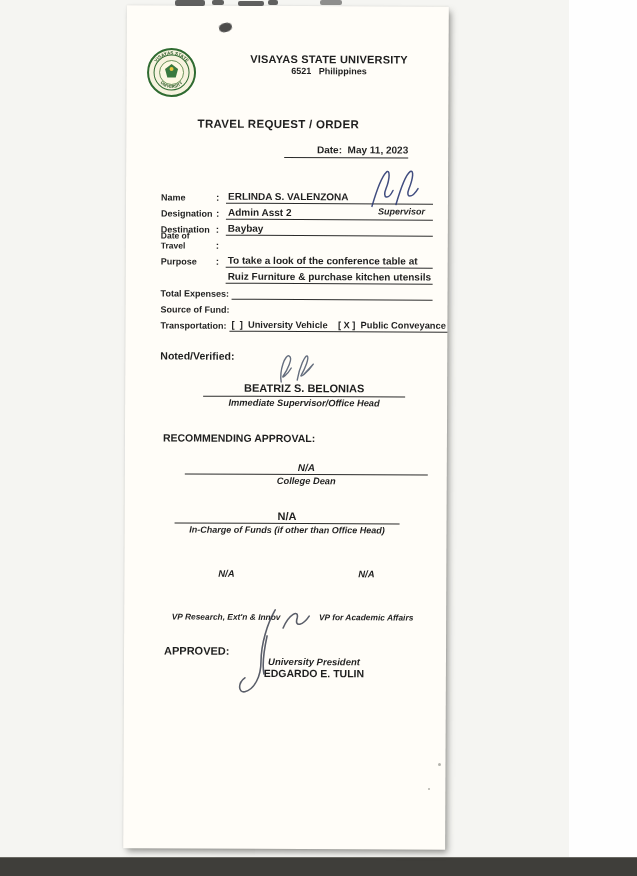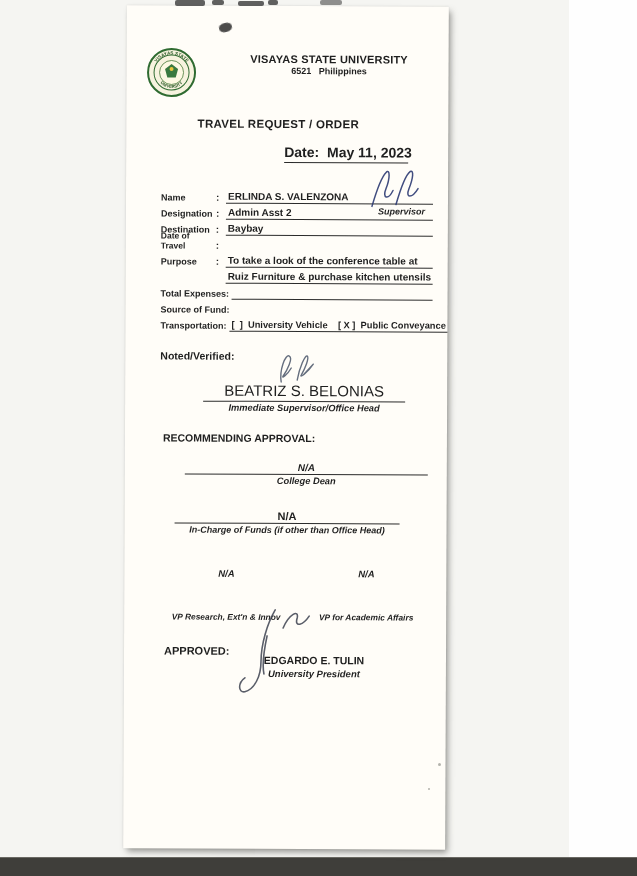--- a/index.html
+++ b/index.html
@@ -20,41 +20,41 @@
     background:#fffdf8;transform:rotate(.25deg);z-index:1;
     box-shadow:3px 4px 6px -1px rgba(70,70,65,.55),0 0 2px rgba(0,0,0,.12);
     color:#1f1f1f;
   }
   
   #seal{position:absolute;left:20px;top:42px;width:50px;height:50px;}
   #header-text{position:absolute;left:95px;top:46px;width:215px;text-align:center;line-height:1.3;}
   #university-name{font-size:11px;font-weight:700;letter-spacing:.2px;}
   .addr{font-size:9px;font-weight:700;white-space:pre;}
   #doc-title{position:absolute;left:0;top:112px;width:304px;text-align:center;font-size:11.5px;font-weight:700;letter-spacing:.3px;}
-  #date-row{position:absolute;left:158px;top:138px;width:124px;text-align:left;border-bottom:1.2px solid #2b2b2b;font-size:14px;font-weight:700;padding-bottom:2px;white-space:pre;}
+  #date-row{position:absolute;left:158px;top:138px;width:124px;text-align:right;border-bottom:1.2px solid #2b2b2b;font-size:10px;font-weight:700;padding-bottom:2px;white-space:pre;}
 
   
   #form{position:absolute;left:35px;top:182px;width:272px;}
   .frow{display:flex;height:16px;align-items:flex-end;font-weight:700;}
   .fl{width:55px;flex-shrink:0;font-size:9px;padding-bottom:1px;}
   .fl.small{font-size:8.5px;}
   .fl.auto{width:auto;min-width:55px;padding-right:3px;text-align:right;}
   .fc{width:10px;flex-shrink:0;font-size:10px;padding-bottom:1px;}
   .fv{flex:1;border-bottom:1px solid #2b2b2b;padding:0 2px 1px 2px;font-size:10px;white-space:pre;overflow:visible;}
   .fv.cmp{font-size:9.3px;}
   #signature-caption{position:absolute;left:250px;top:200px;font-size:9px;font-weight:700;font-style:italic;background:#fffdf8;padding:0 2px;}
   .sig{position:absolute;z-index:3;}
   #sig-applicant{left:240px;top:158px;}
   #sig-noted{left:148px;top:338px;}
   #sig-approved{left:105px;top:598px;}
 
   
   #noted-heading{position:absolute;left:35px;top:344px;font-size:10.5px;font-weight:700;}
   #noted-block{position:absolute;left:78px;top:376px;width:202px;text-align:center;}
-  .sign-name{font-size:15px;font-weight:400;border-bottom:1.2px solid #2b2b2b;padding-bottom:2px;}
+  .sign-name{font-size:11px;font-weight:700;border-bottom:1.2px solid #2b2b2b;padding-bottom:2px;}
   .sign-title{font-size:9.3px;font-weight:700;font-style:italic;margin-top:1px;}
 
   
   #rec-heading{position:absolute;left:38px;top:426px;font-size:10.5px;font-weight:700;}
   #rec-dean{position:absolute;left:60px;top:456px;width:243px;text-align:center;}
   .na-italic{font-size:10px;font-weight:700;font-style:italic;border-bottom:1.2px solid #2b2b2b;padding-bottom:1px;}
   #rec-incharge{position:absolute;left:50px;top:504px;width:225px;text-align:center;}
   .na-bold{font-size:11px;font-weight:700;border-bottom:1.2px solid #2b2b2b;padding-bottom:1px;}
   #rec-cols{position:absolute;left:32px;top:562px;width:280px;display:flex;}
   .rec-col{width:140px;text-align:center;}
@@ -187,18 +187,18 @@
         <div class="rec-na">N/A</div>
         <div class="rec-lbl">VP for Academic Affairs</div>
       </div>
     </div>
 
     <div id="app-heading">APPROVED:</div>
     <svg class="sig" id="sig-approved" width="88" height="95" viewBox="0 0 88 95">
       <path d="M46 6 C38 20 32 40 32 58 C32 72 26 85 16 88 C9 89 9 79 16 74 M54 24 C60 10 70 5 68 14 C65 24 74 21 80 12 M38 32 C35 46 33 60 35 70" fill="none" stroke="#3d4250" stroke-width="1.6" stroke-linecap="round" opacity=".85"></path>
     </svg>
     <div id="app-block">
+      <div id="app-title">University President</div>
       <div id="app-name">EDGARDO E. TULIN</div>
-      <div id="app-title">University President</div>
     </div>
 
   </div>
 </div>
 
 </body></html>

